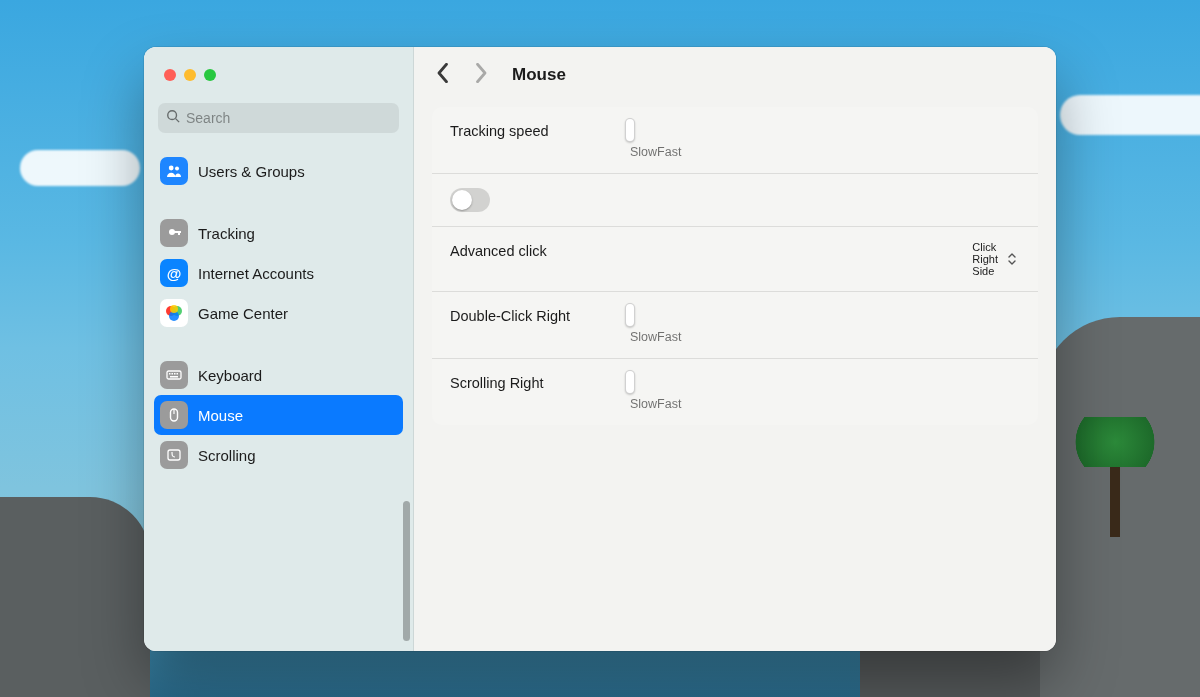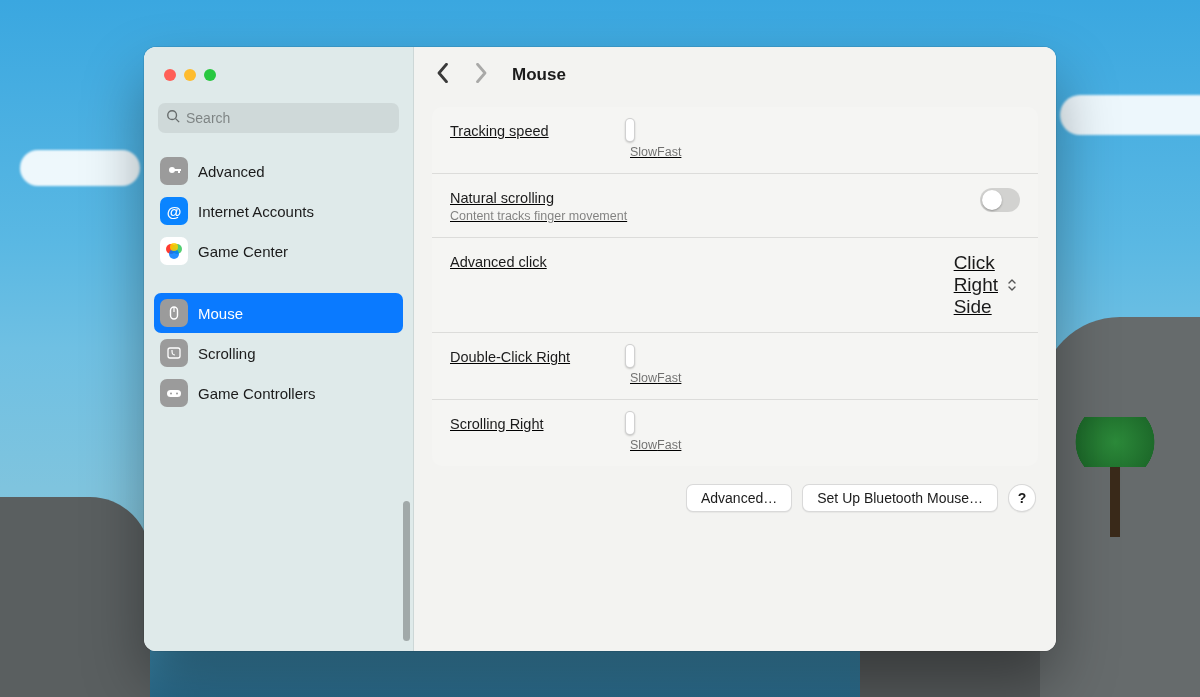--- a/index.html
+++ b/index.html
@@ -154,21 +154,20 @@
     background:#fbfbf9;
     background:#ffffff;
     background:#fafaf8;
     background:#ffffff;
   }
   .card{
     margin:0 18px;
     background:#ffffff;
     border-radius:10px;
     padding: 6px 18px 14px 18px;
-    text-decoration: underline;
   }
   .card{background:#ffffff; background:#fdfdfc; background:#ffffff; background:#fcfcfb; background:#ffffff;}
   .card{background:#ffffff;}
   .card{background:#ffffff; background:#fcfcfa; background:#ffffff;}
   .card{background:#ffffff;}
   .card{padding:6px 0 14px 0;}
   .card{padding:6px 18px 14px 18px;}
 
   .card{
     margin:4px 18px 0 18px;
@@ -229,21 +228,21 @@
   }
   .toggle .knob{
     position:absolute; top:2px; left:2px; width:20px; height:20px;
     background:#fff; border-radius:50%;
     box-shadow:0 1px 2px rgba(0,0,0,0.3);
   }
 
   
   .select{
     display:flex; align-items:center; gap:6px;
-    font-size:19px; color:#1b1b1b;
+    font-size:11px; color:#1b1b1b;
   }
   .select .chevs{
     display:flex; flex-direction:column; line-height:5px; font-size:8px; color:rgba(0,0,0,0.6);
     border:1px solid rgba(0,0,0,0); padding:2px 2px; border-radius:4px;
   }
   .select .chevs{background:rgba(0,0,0,0);}
 
   
   .footer{
     display:flex; justify-content:flex-end; gap:10px;
@@ -285,77 +284,93 @@
       <span>
         <svg viewBox="0 0 16 16">
             <circle cx="7" cy="7" r="5" fill="none" stroke="currentColor" stroke-width="1.6"></circle>
             <line x1="11" y1="11" x2="15" y2="15" stroke="currentColor" stroke-width="1.6"></line>
           </svg>
       </span>
       <input type="text" placeholder="Search" style="">
     </div>
 
     <div class="side-list">
+      <div class="side-group">
+        <div class="side-item">
+          <span class="icon ic-users">
+            <svg width="16" height="16" viewBox="0 0 16 16" fill="#fff">
+                <circle cx="5.2" cy="5" r="2.4"></circle>
+                <circle cx="11" cy="5.5" r="2"></circle>
+                <path d="M1 14c0-2.6 2-4.2 4.2-4.2S9.4 11.4 9.4 14z"></path>
+                <path d="M9 14c0-2 1.4-3.4 3-3.4s3 1.4 3 3.4z"></path>
+              </svg>
+          </span>
+          <span>Users &amp; Groups</span>
+        </div>
+      </div>
 
       <div class="side-group">
         <div class="side-item">
           <span class="icon ic-pw">
             <svg width="16" height="16" viewBox="0 0 16 16" fill="#fff">
                 <circle cx="6" cy="7" r="3"></circle>
                 <rect x="8" y="6" width="7" height="2"></rect>
                 <rect x="12" y="6" width="2" height="4"></rect>
               </svg>
           </span>
-          <span>Advanced</span>
+          <span>Tracking</span>
         </div>
         <div class="side-item">
           <span class="icon ic-ia" style="font-weight:700;">@</span>
           <span>Internet Accounts</span>
         </div>
         <div class="side-item">
           <span class="icon ic-gc">
             <svg width="22" height="22" viewBox="0 0 22 22">
                 <circle cx="8" cy="9" r="5" fill="#ff3b30"></circle>
                 <circle cx="14" cy="9" r="5" fill="#34c759" fill-opacity="0.85"></circle>
                 <circle cx="11" cy="14" r="5" fill="#007aff" fill-opacity="0.85"></circle>
                 <circle cx="11" cy="7" r="4" fill="#ffcc00" fill-opacity="0.85"></circle>
               </svg>
           </span>
           <span>Game Center</span>
         </div>
       </div>
 
       <div class="side-group">
+        <div class="side-item">
+          <span class="icon ic-kb">
+            <svg width="18" height="18" viewBox="0 0 18 18" fill="#fff">
+                <rect x="2" y="5" width="14" height="8" rx="1.5" fill="none" stroke="#fff" stroke-width="1.3"></rect>
+                <rect x="4" y="7" width="1.5" height="1.5"></rect>
+                <rect x="6.5" y="7" width="1.5" height="1.5"></rect>
+                <rect x="9" y="7" width="1.5" height="1.5"></rect>
+                <rect x="11.5" y="7" width="1.5" height="1.5"></rect>
+                <rect x="5" y="10" width="8" height="1.5"></rect>
+              </svg>
+          </span>
+          <span>Keyboard</span>
+        </div>
         <div class="side-item selected">
           <span class="icon ic-mouse">
             <svg width="16" height="16" viewBox="0 0 16 16" fill="#fff">
                 <rect x="4.5" y="2" width="7" height="12" rx="3.5" fill="none" stroke="#fff" stroke-width="1.4"></rect>
                 <line x1="8" y1="2" x2="8" y2="7" stroke="#fff" stroke-width="1.2"></line>
               </svg>
           </span>
           <span>Mouse</span>
         </div>
         <div class="side-item">
           <span class="icon ic-track">
             <svg width="18" height="18" viewBox="0 0 18 18" fill="#fff">
                 <rect x="3" y="4" width="12" height="10" rx="2" fill="none" stroke="#fff" stroke-width="1.3"></rect>
                 <path d="M7 6c0 3 0 5 3 5" fill="none" stroke="#fff" stroke-width="1.2"></path>
               </svg>
           </span>
           <span>Scrolling</span>
-        </div>
-        <div class="side-item">
-          <span class="icon ic-game">
-            <svg width="18" height="18" viewBox="0 0 18 18" fill="#fff">
-                <rect x="2" y="6" width="14" height="7" rx="3.5"></rect>
-                <circle cx="6" cy="9.5" r="1" fill="#9b9b9b"></circle>
-                <circle cx="12" cy="9.5" r="1" fill="#9b9b9b"></circle>
-              </svg>
-          </span>
-          <span>Game Controllers</span>
         </div>
       </div>
       <div class="scroll-thumb"></div>
     </div>
   </div>
 
   <div class="main">
     <div class="main-header">
       <span class="nav-arrow active">
         <svg width="14" height="20" viewBox="0 0 10 16">
@@ -392,24 +407,20 @@
               <div class="thumb" style="left: 33.3333%;"></div>
           </div>
           <div class="slider-caption">
             <span>Slow</span>
             <span>Fast</span>
           </div>
         </div>
       </div>
 
       <div class="row inline">
-        <div class="label" style="flex:1;">
-          <span>Natural scrolling</span>
-          <span class="sub">Content tracks finger movement</span>
-        </div>
         <div class="control" style="flex:0;">
           <div class="toggle" id="tg-nat">
             <div class="knob"></div>
           </div>
         </div>
       </div>
 
       <div class="row inline">
         <div class="label" style="flex:1;">Advanced click</div>
         <div class="control" style="flex:0;">
@@ -471,20 +482,15 @@
           </div>
           <div class="slider-caption">
             <span>Slow</span>
             <span>Fast</span>
           </div>
         </div>
       </div>
 
     </div>
 
-    <div class="footer">
-      <button class="btn">Advanced…</button>
-      <button class="btn">Set Up Bluetooth Mouse…</button>
-      <button class="btn help">?</button>
-    </div>
   </div>
 
 </div>
 
 </body></html>

